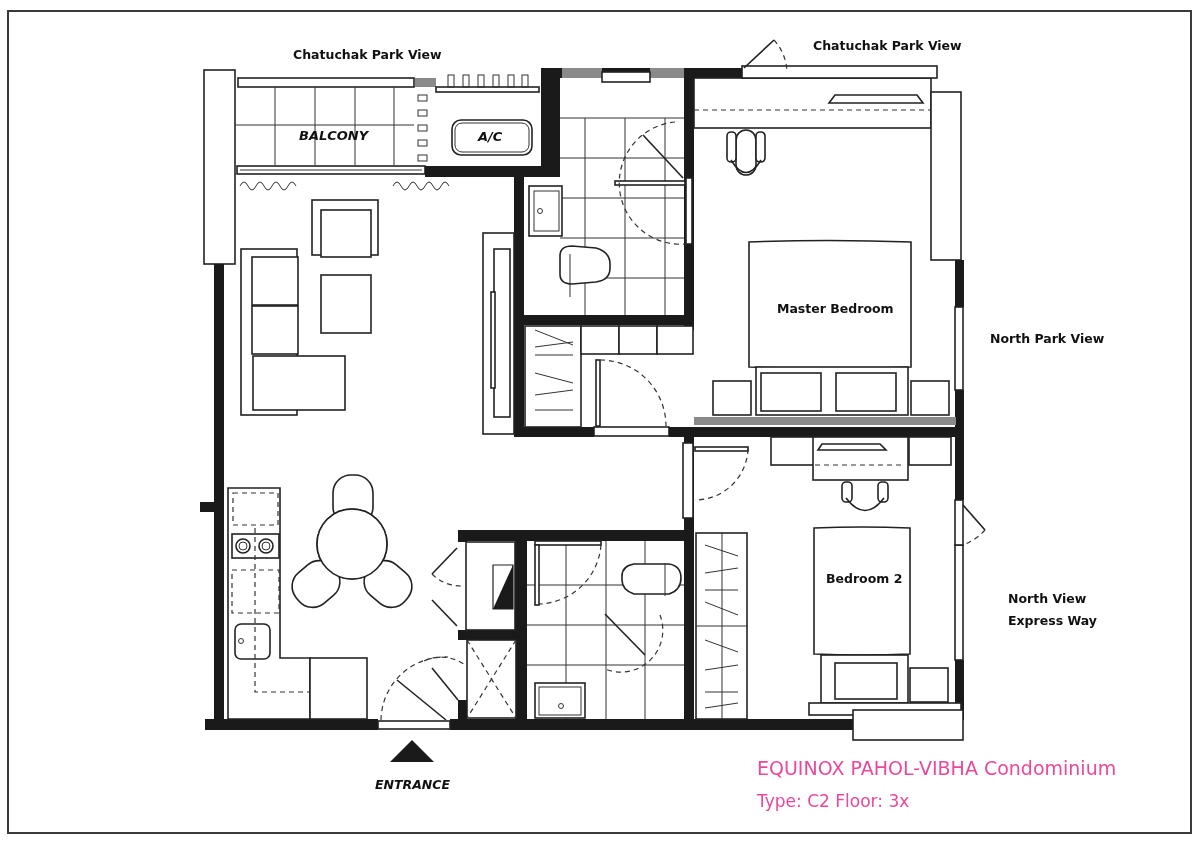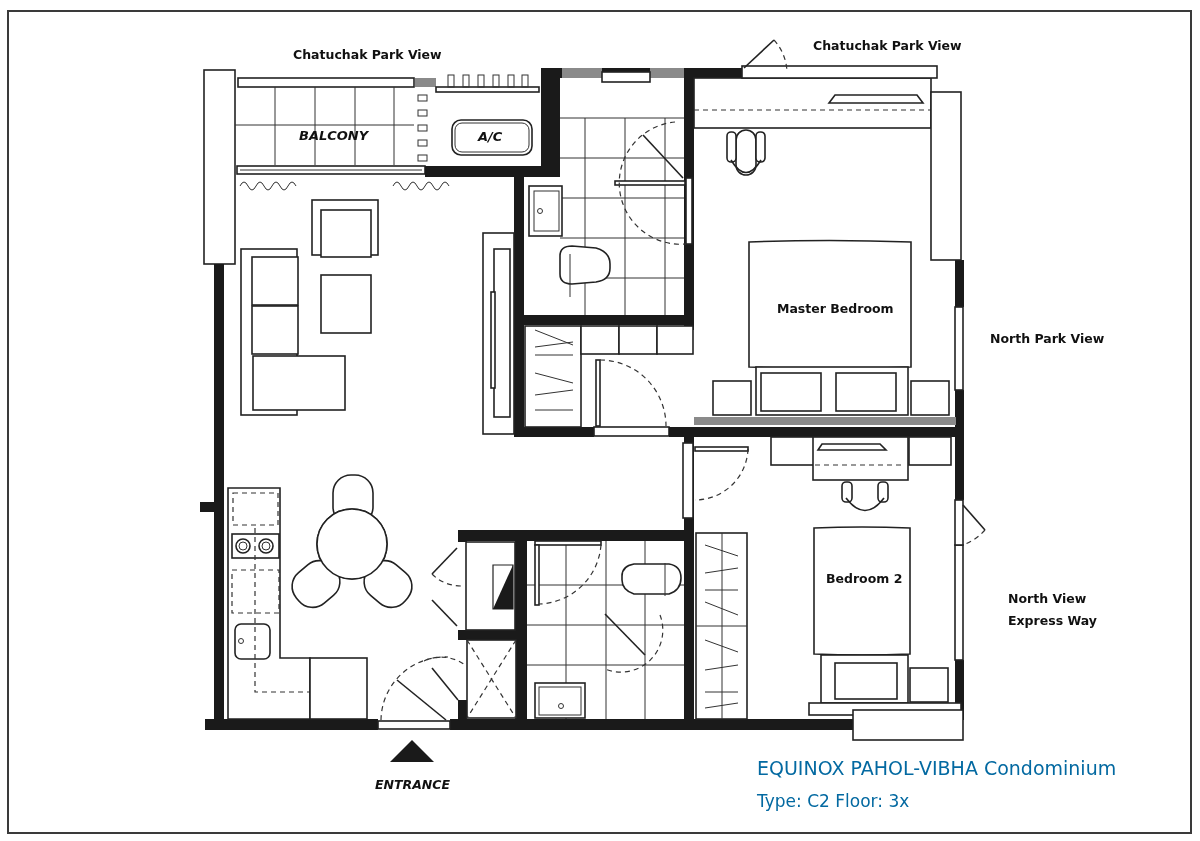--- a/index.html
+++ b/index.html
@@ -1,21 +1,21 @@
 <!DOCTYPE html>
 <html><head>
 <meta charset="utf-8">
 <style>
   html, body { margin: 0; padding: 0; background: #ffffff; }
   body { width: 1200px; height: 841px; position: relative; overflow: hidden; }
   .frame { position: absolute; left: 7px; top: 10px; width: 1185px; height: 824px; border: 2px solid #3a3a3a; box-sizing: border-box; }
   svg { position: absolute; left: 0; top: 0; }
   .lbl { font-family: "DejaVu Sans", sans-serif; font-weight: bold; fill: #111; }
   .lbl-it { font-family: "DejaVu Sans", sans-serif; font-weight: bold; font-style: italic; fill: #111; }
-  .title { position: absolute; font-family: "DejaVu Sans", sans-serif; color: #0369a1; white-space: nowrap; }
+  .title { position: absolute; font-family: "DejaVu Sans", sans-serif; color: #ec4899; white-space: nowrap; }
   .wall { fill: #1a1a1a; }
   .ln { fill: none; stroke: #222; stroke-width: 1.6; }
   .ln-thin { fill: none; stroke: #333; stroke-width: 1; }
   .fw { fill: #fff; stroke: #222; stroke-width: 1.6; }
   .dash { fill: none; stroke: #333; stroke-width: 1.2; stroke-dasharray: 5 4; }
   .grey { fill: #8a8a8a; }
 </style>
 </head>
 <body>
 

